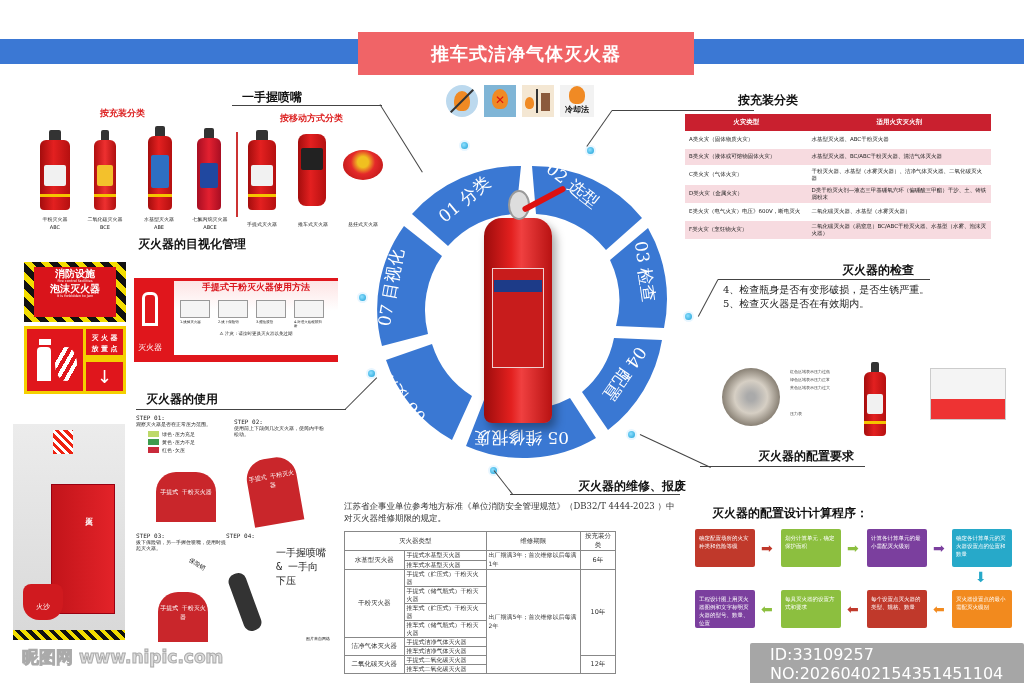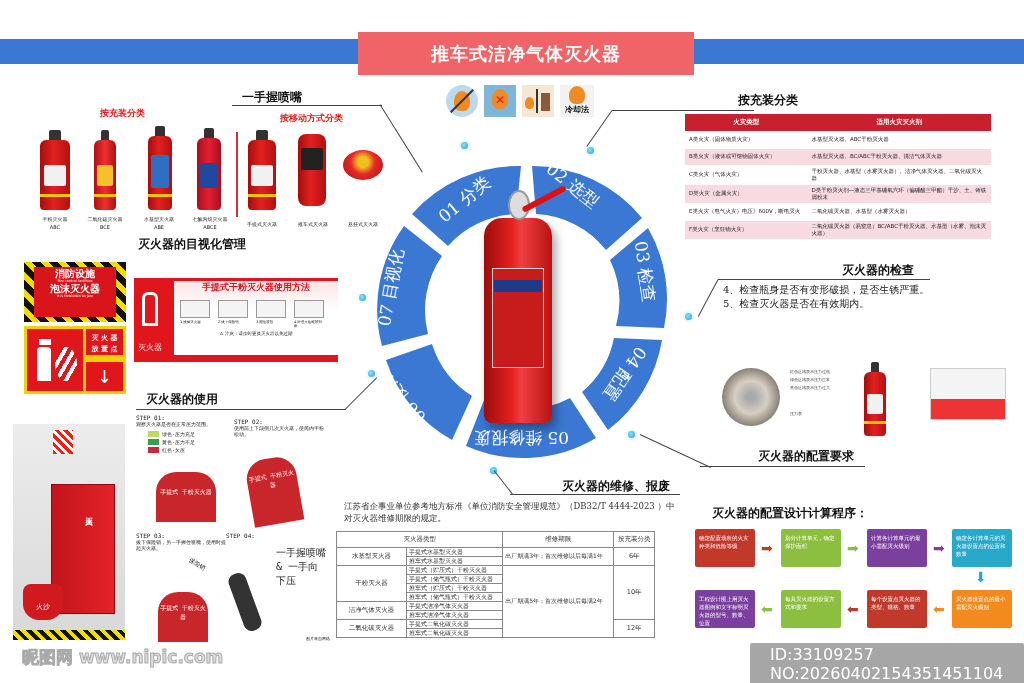--- a/index.html
+++ b/index.html
@@ -17,21 +17,21 @@
 .cap{position:absolute;font-size:5px;text-align:center;width:50px;color:#222;line-height:8px}
 table{border-collapse:collapse}
 .sel-table{left:685px;top:114px;width:306px;font-size:5.5px}
 .sel-table th{background:#c9202f;color:#fff;font-size:6.5px;height:17px;font-weight:bold}
 .sel-table td{padding:2px 4px;border-bottom:1px solid #fff;height:17px;vertical-align:middle}
 .sel-table tr:nth-child(even) td{background:#f7dbe0}
 .sel-table tr:nth-child(odd) td{background:#fff}
 .list{font-family:"DejaVu Serif","Liberation Serif",serif;font-size:10px;line-height:14px;color:#222}
 .flow{position:absolute;width:60px;height:38px;font-size:5.5px;color:#fff;padding:5px 4px;line-height:8px;border-radius:2px}
 .arrow{position:absolute;font-size:14px;line-height:14px}
-.maint{left:336px;top:531px;width:319px;font-size:6.5px;color:#333}
+.maint{left:344px;top:531px;width:272px;font-size:6.5px;color:#333}
 .maint td,.maint th{border:1px solid #888;text-align:center;font-weight:normal;height:10px;padding:0 2px}
 .maint td.sub{text-align:left;font-size:6px;height:8.5px;line-height:8px}
 .seg{position:absolute;color:#fff;font-size:17px;font-family:"DejaVu Serif",serif;white-space:nowrap}
 .dot{position:absolute;width:11px;height:11px;border-radius:50%;background:radial-gradient(circle at 40% 40%,#8fe0ff,#1b9fd6);border:2px solid #e8f6ff}
 .wm{font-weight:bold;color:#ddd;-webkit-text-stroke:1px #aaa;font-size:17px}
 </style>
 </head>
 <body>
 
 <div class="abs topbar"></div>
@@ -306,21 +306,21 @@
 <div class="flow" style="left:952px;top:529px;background:#27a9c9">确定各计算单元的灭火器设置点的位置和数量</div>
 <div class="arrow" style="left:975px;top:570px;color:#27a9c9">⬇</div>
 <div class="flow" style="left:952px;top:590px;background:#f28a1e">灭火器设置点的最小需配灭火级别</div>
 <div class="arrow" style="left:933px;top:602px;color:#f28a1e">⬅</div>
 <div class="flow" style="left:867px;top:590px;background:#c0392b">每个设置点灭火器的类型、规格、数量</div>
 <div class="arrow" style="left:847px;top:602px;color:#c0392b">⬅</div>
 <div class="flow" style="left:781px;top:590px;background:#8cbf3f">每具灭火器的设置方式和要求</div>
 <div class="arrow" style="left:761px;top:602px;color:#8cbf3f">⬅</div>
 <div class="flow" style="left:695px;top:590px;background:#7b3f9e">工程设计图上用灭火器图例和文字标明灭火器的型号、数量、位置</div>
 
-<div class="abs sec-title" style="left:562px;top:478px">灭火器的维修、报废</div>
+<div class="abs sec-title" style="left:578px;top:478px">灭火器的维修、报废</div>
 <div class="abs uline" style="left:510px;top:494px;width:170px"></div>
 <div class="abs uline" style="left:494px;top:470px;width:30px;transform:rotate(52deg);transform-origin:left"></div>
 <div class="abs" style="left:344px;top:500px;width:335px;font-family:'DejaVu Serif','Liberation Serif',serif;font-size:8.5px;line-height:12px;color:#333">江苏省企事业单位参考地方标准《单位消防安全管理规范》（DB32/T 4444-2023 ）中对灭火器维修期限的规定。</div>
 <table class="abs maint">
   <tbody>
       <tr>
         <th colspan="2" style="height:16px">灭火器类型</th>
         <th>维修期限</th>
         <th>按充装分类</th>
       </tr>

